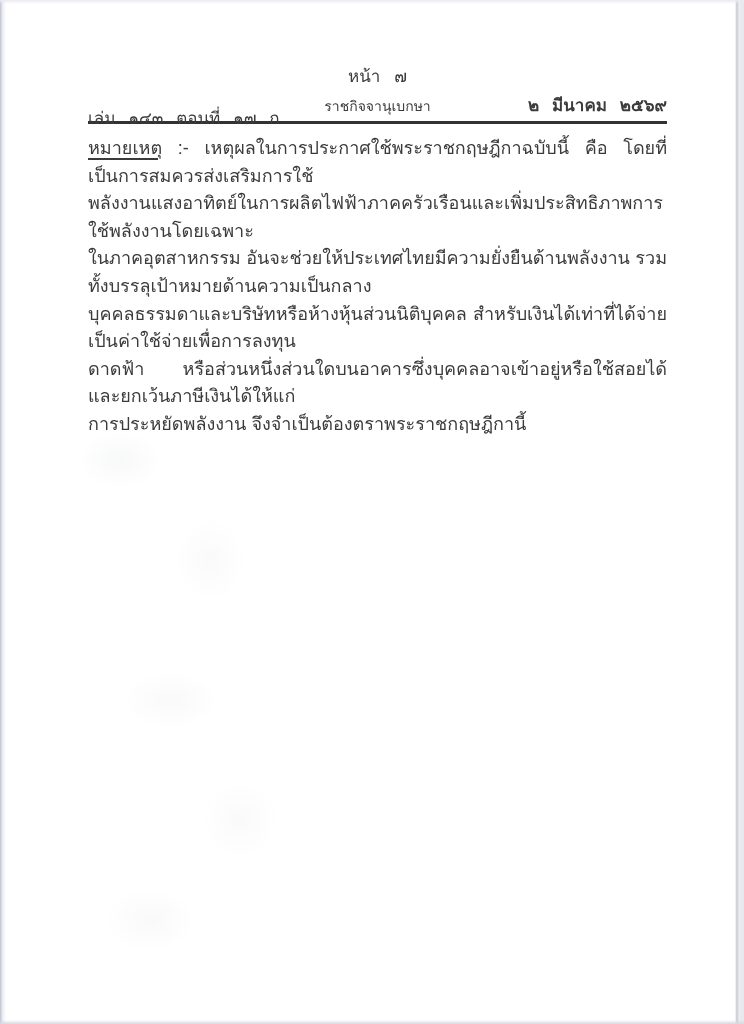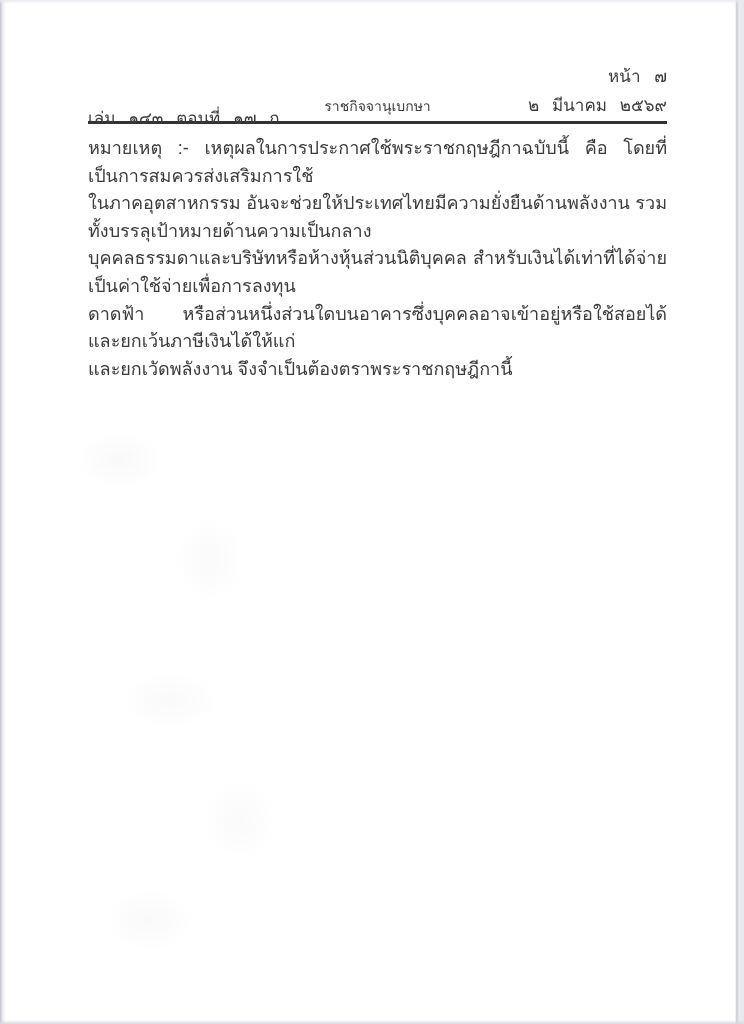--- a/index.html
+++ b/index.html
@@ -45,53 +45,54 @@
       radial-gradient(70px 40px at 140px 300px, rgba(185,190,202,0.09), transparent 70%),
       radial-gradient(55px 55px at 210px 420px, rgba(185,190,202,0.08), transparent 70%),
       radial-gradient(65px 45px at 120px 520px, rgba(185,190,202,0.09), transparent 70%);
     pointer-events: none;
   }
 
   .sheet { position: relative; padding-top: 66px; }
 
   .page-num {
     margin: 0 77px 0 88px;
-    text-align: right;
+    text-align: center;
     font-size: 17px;
     line-height: 22px;
     word-spacing: 9px;
   }
   .meta-row {
     position: relative;
     margin: 6px 77px 0 88px;
     height: 24px;
     font-size: 17px;
     line-height: 24px;
   }
   .meta-left  { position: absolute; left: 0;  top: 13px; word-spacing: 8px; }
   .meta-center{ position: absolute; left: 50%; top: 0; transform: translateX(-50%); font-size: 14px; }
-  .meta-right { position: absolute; right: 0; top: 0; word-spacing: 8px; }
+  .meta-right { position: absolute; right: 0; top: 0; word-spacing: 8px; font-weight: bold; }
 
   .rule {
     margin: 3px 77px 0 88px;
     border-bottom: 3px solid #323236;
   }
 
   .note {
     margin: 11px 77px 0 88px;
     font-size: 18px;
     line-height: 27.6px;
   }
   .line {
     text-align: justify;
     text-align-last: justify;
     white-space: normal;
   }
   .line.last { text-align-last: left; }
   .u {
+    text-decoration: underline;
     text-underline-offset: 4px;
     text-decoration-thickness: 1.5px;
   }
 </style>
 </head>
 <body>
 
 <div class="edge-left"></div>
 <div class="edge-right"></div>
 <div class="edge-top"></div>
@@ -111,20 +112,21 @@
 
     <div class="rule"></div>
   </header>
 
   <main>
     <div class="note">
       <div class="line">
         <span class="u">หมายเหตุ</span>
         <span>:- เหตุผลในการประกาศใช้พระราชกฤษฎีกาฉบับนี้ คือ โดยที่เป็นการสมควรส่งเสริมการใช้</span>
       </div>
+      <div class="line">พลังงานแสงอาทิตย์ในการผลิตไฟฟ้าภาคครัวเรือนและเพิ่มประสิทธิภาพการใช้พลังงานโดยเฉพาะ</div>
       <div class="line">ในภาคอุตสาหกรรม อันจะช่วยให้ประเทศไทยมีความยั่งยืนด้านพลังงาน รวมทั้งบรรลุเป้าหมายด้านความเป็นกลาง</div>
       <div class="line">บุคคลธรรมดาและบริษัทหรือห้างหุ้นส่วนนิติบุคคล สำหรับเงินได้เท่าที่ได้จ่ายเป็นค่าใช้จ่ายเพื่อการลงทุน</div>
       <div class="line">ดาดฟ้า หรือส่วนหนึ่งส่วนใดบนอาคารซึ่งบุคคลอาจเข้าอยู่หรือใช้สอยได้ และยกเว้นภาษีเงินได้ให้แก่</div>
-      <div class="line last">และยกเวัดพลังงาน จึงจำเป็นต้องตราพระราชกฤษฎีกานี้</div>
+      <div class="line last">การประหยัดพลังงาน จึงจำเป็นต้องตราพระราชกฤษฎีกานี้</div>
     </div>
   </main>
 
 </div>
 
 </body></html>

